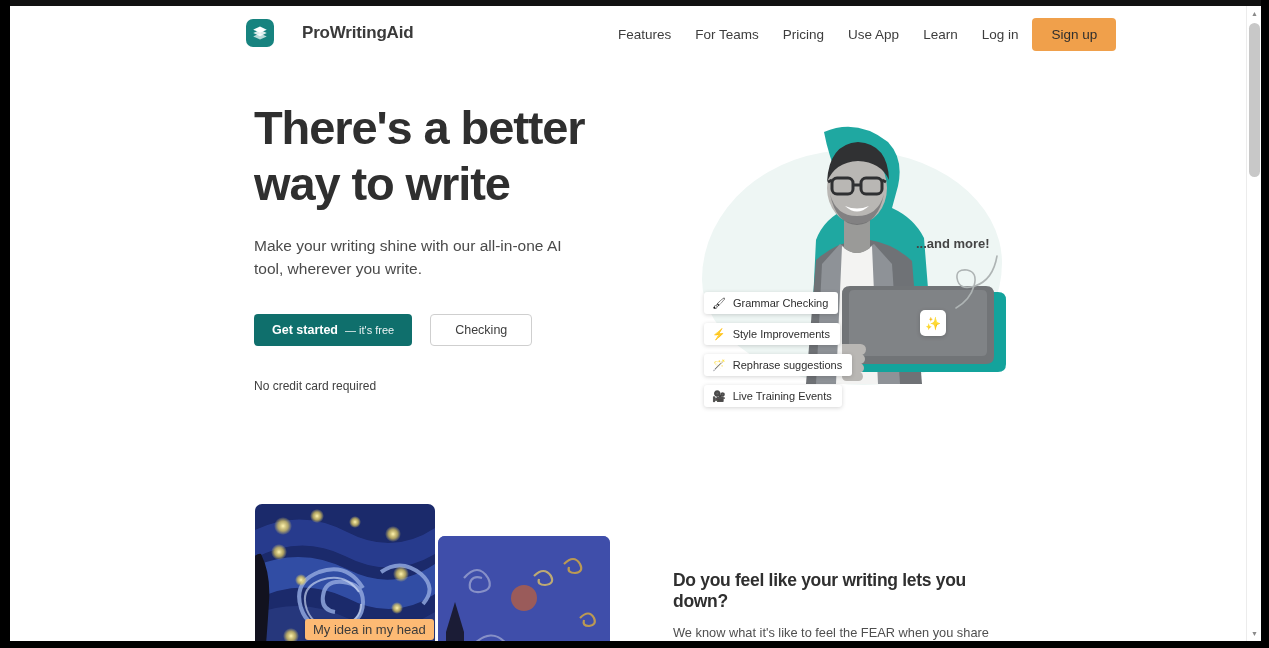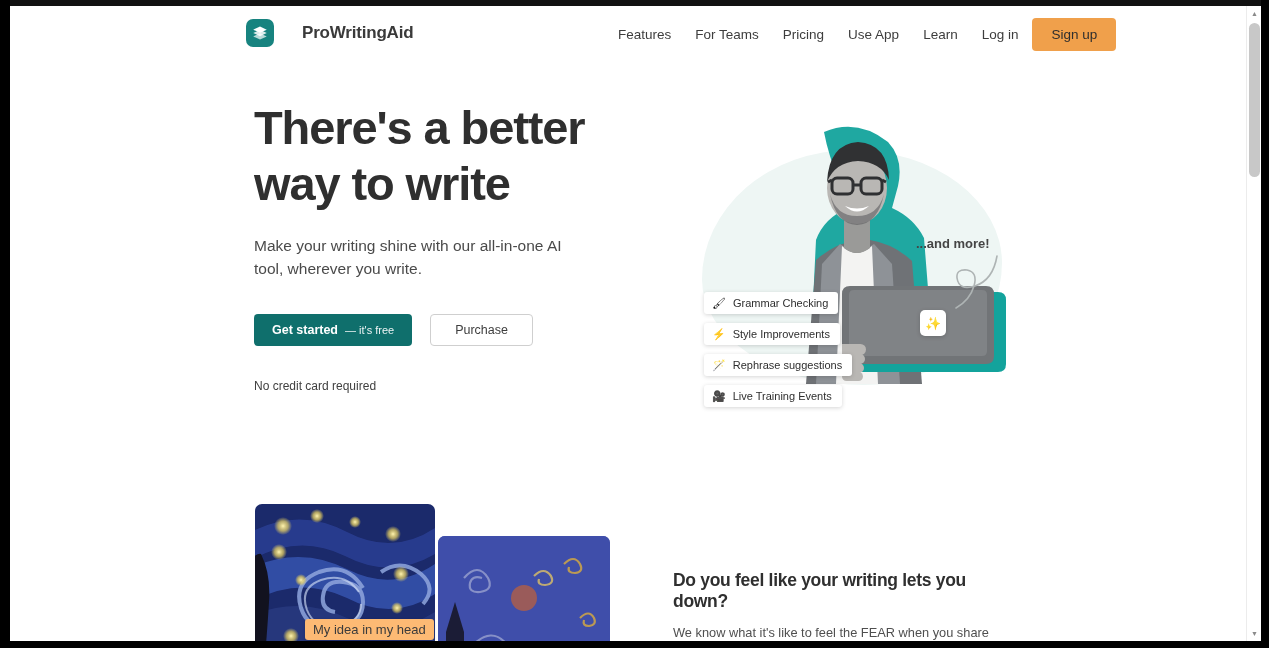--- a/index.html
+++ b/index.html
@@ -223,21 +223,21 @@
           <span>way to write</span>
         </h1>
 
         <p id="hero-sub">Make your writing shine with our all-in-one AI tool, wherever you write.</p>
 
         <div id="hero-actions">
           <button id="btn-get-started">
             <span class="primary-label">Get started</span>
             <span class="sub-label">— it's free</span>
           </button>
-          <button id="btn-purchase">Purchase</button>
+          <button id="btn-purchase">Checking</button>
         </div>
 
         <p id="hero-note">No credit card required</p>
       </div>
 
       <div id="hero-art">
 
         <div id="art-blob"></div>
 
         <svg id="art-person" viewBox="0 0 150 260">

